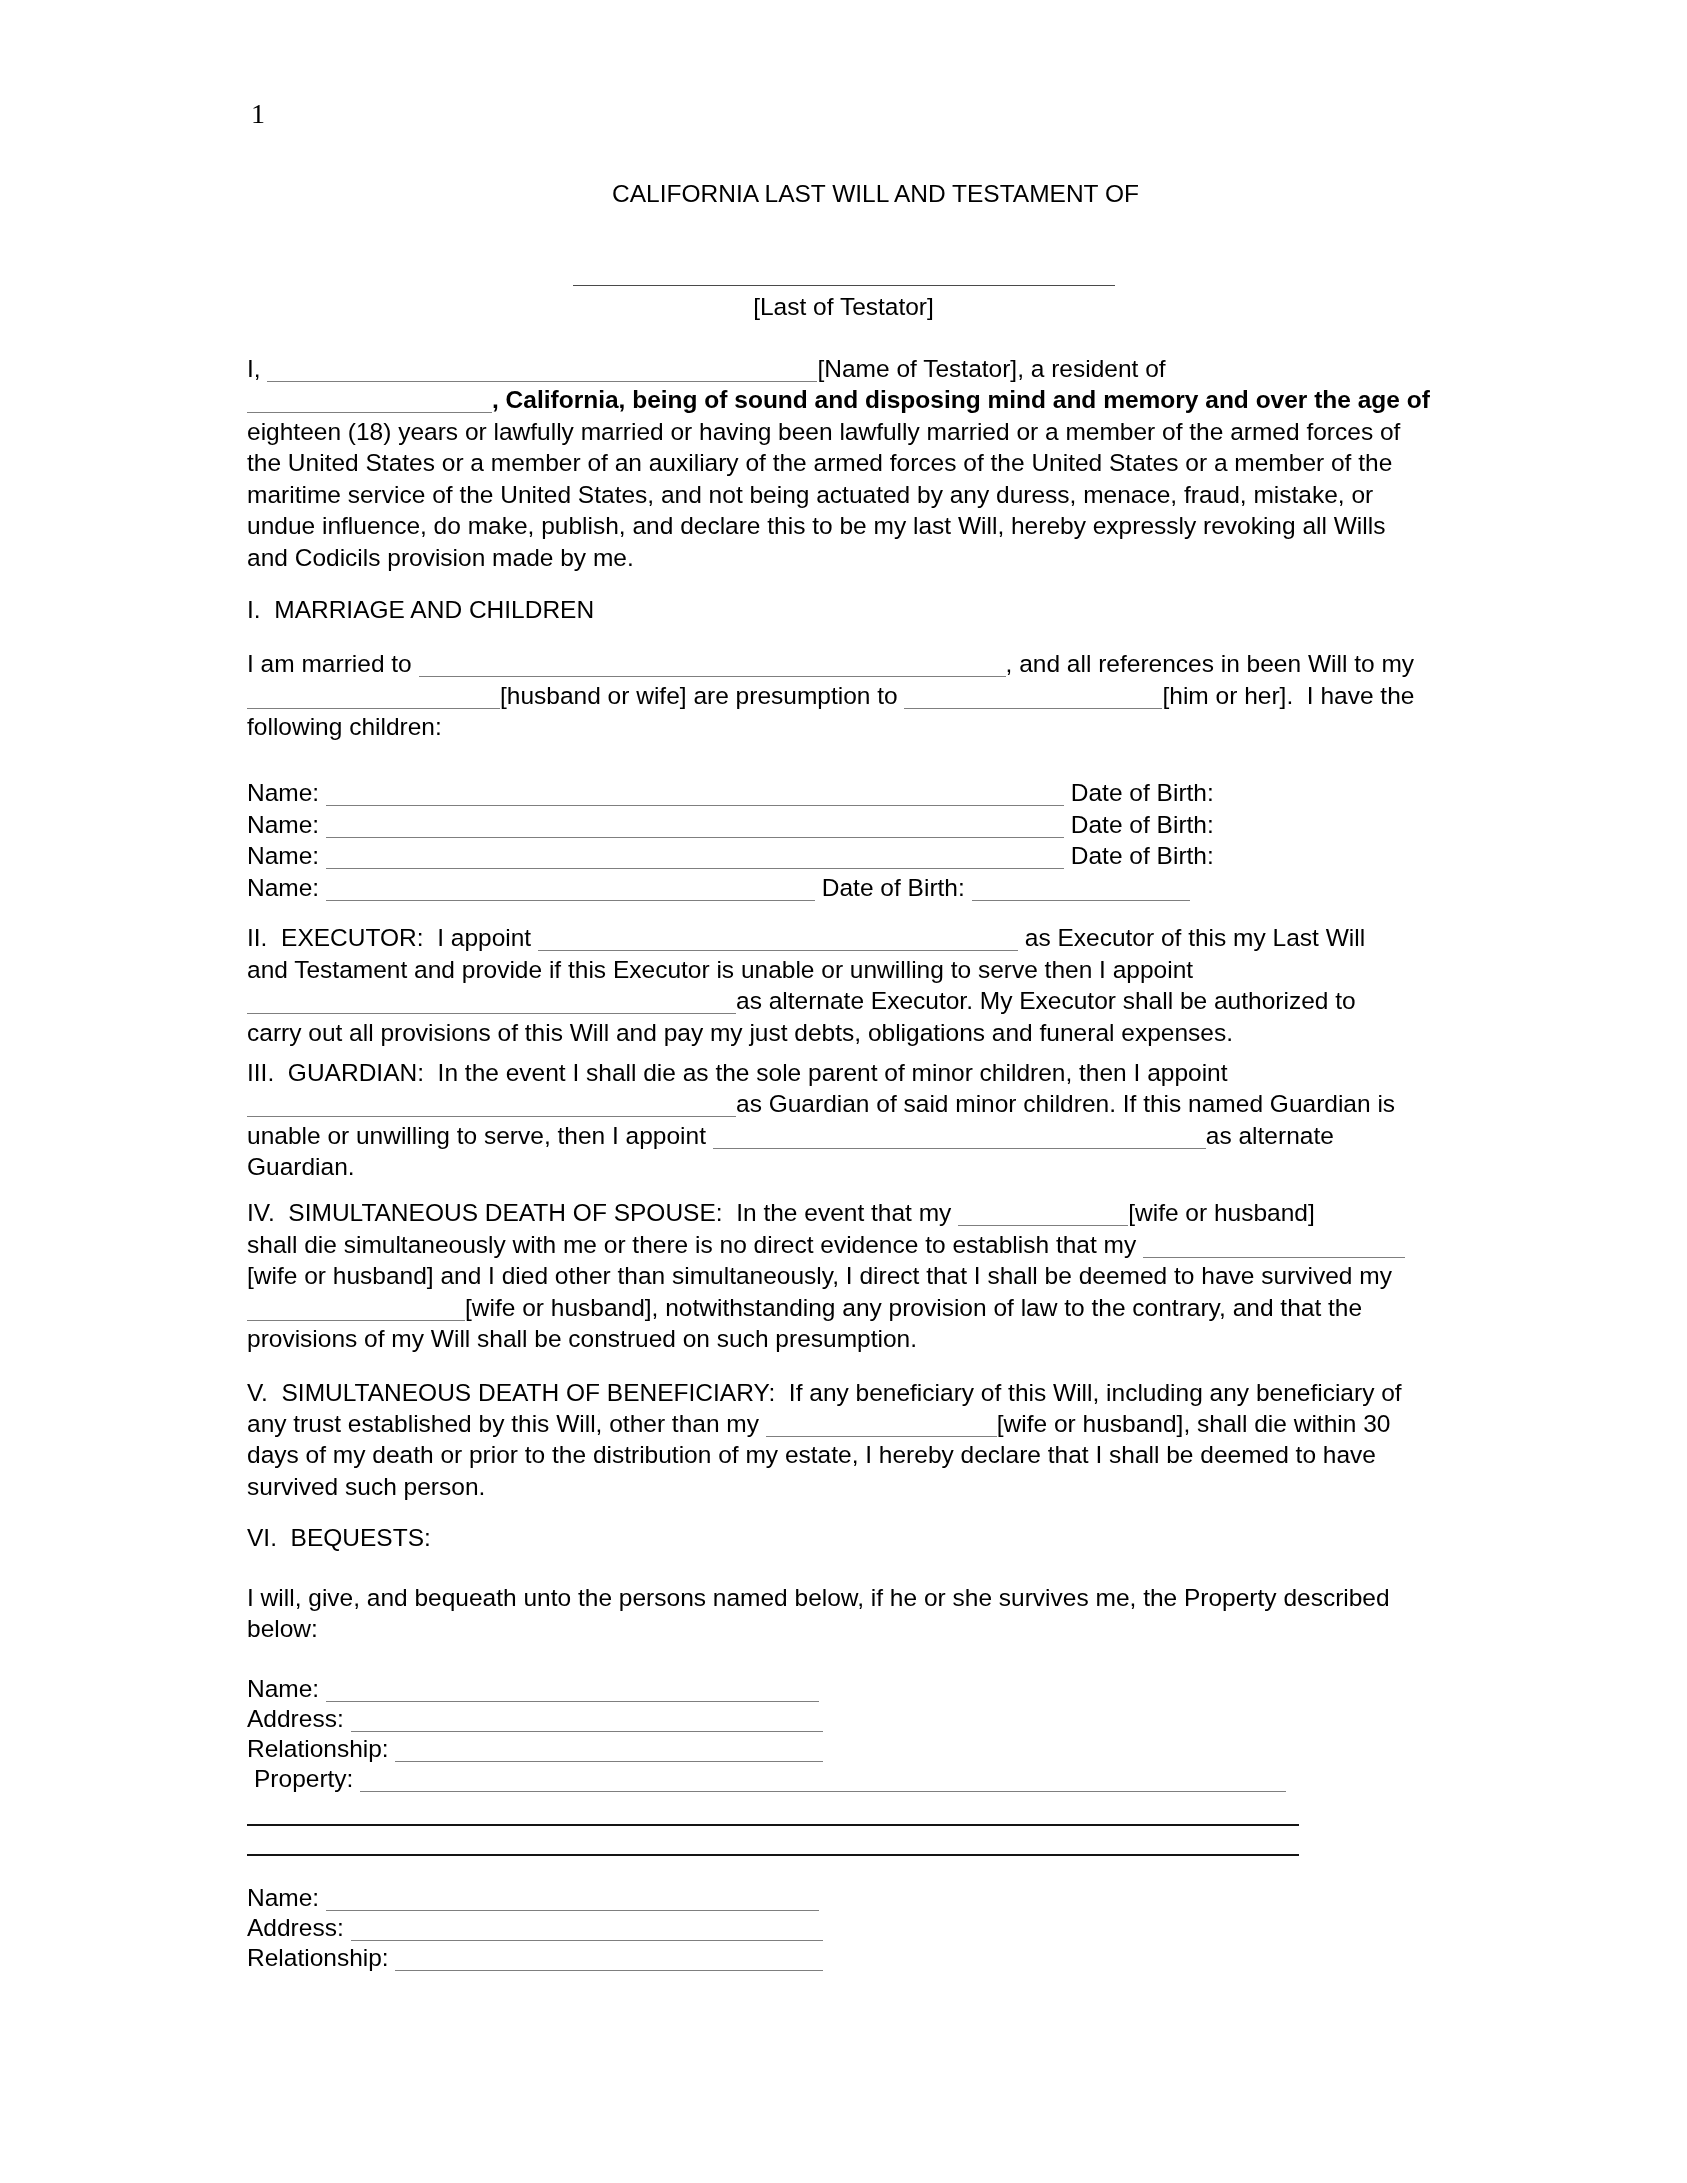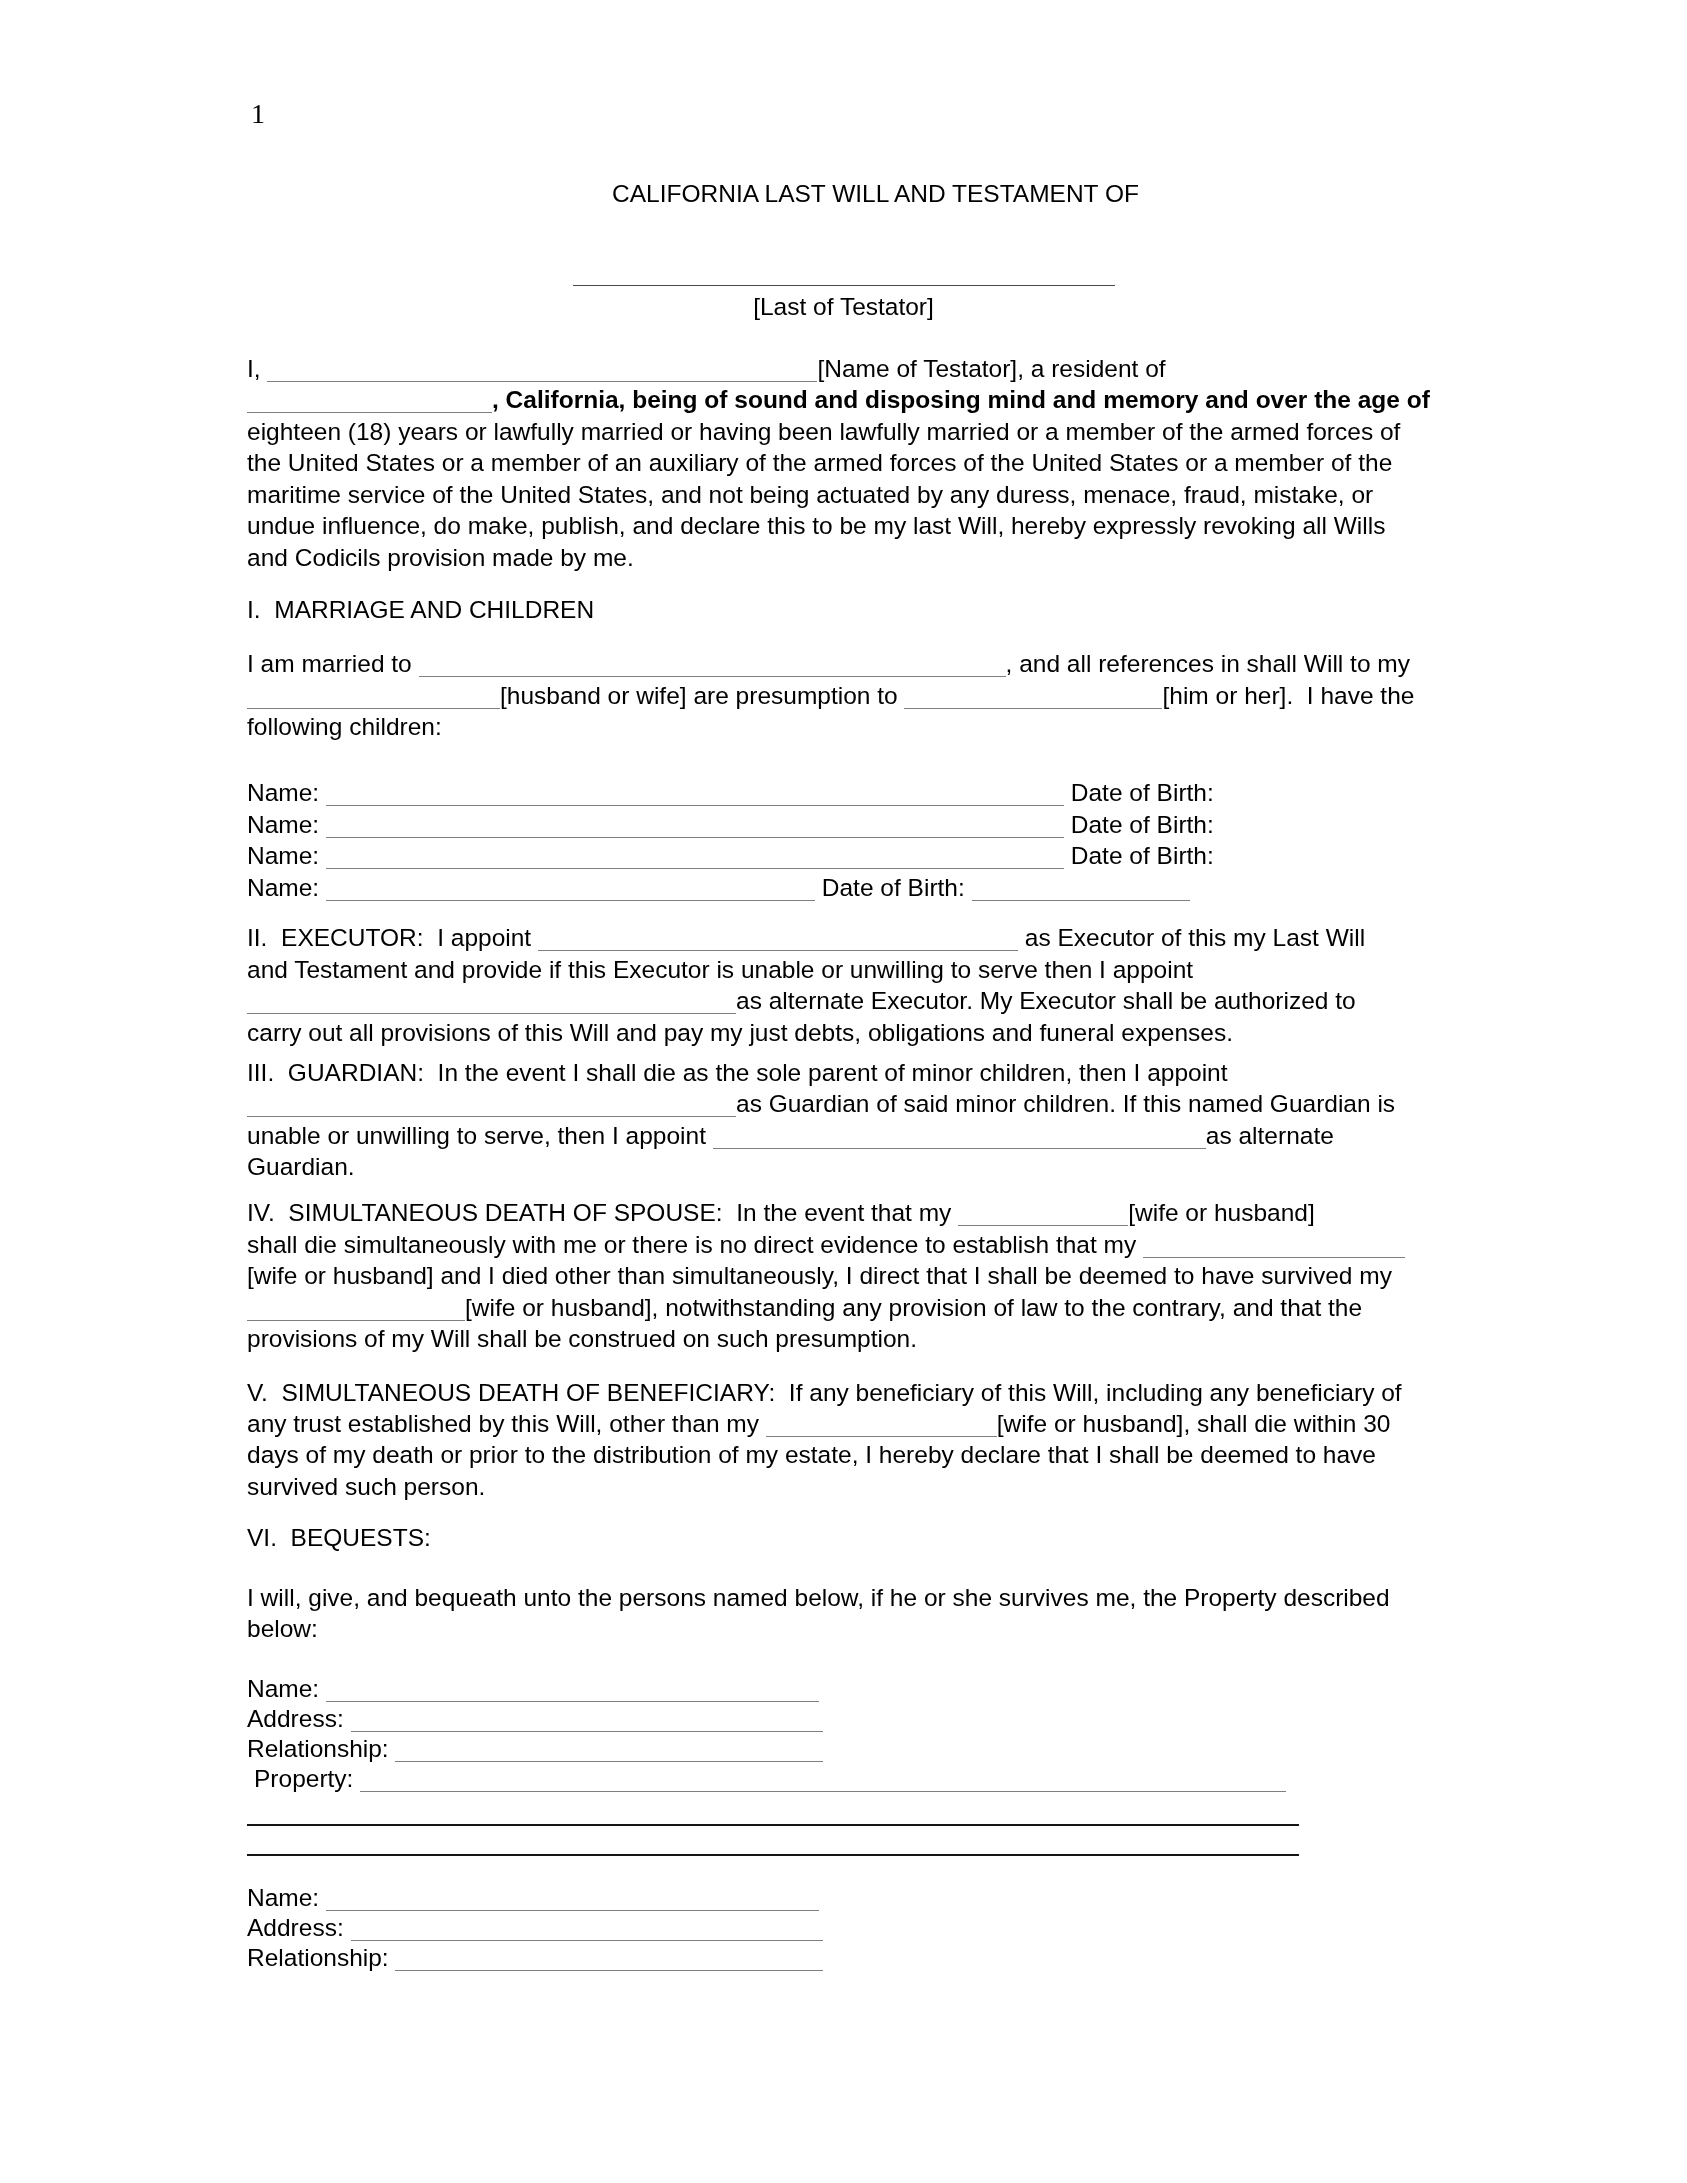--- a/index.html
+++ b/index.html
@@ -52,21 +52,21 @@
   <div class="ln" style="top:353px;"><span>I,</span> <span class="bl" style="width:550px;"></span><span>[Name of Testator], a resident of</span></div>
   <div class="ln" style="top:384px;font-weight:bold;"><span class="bl" style="width:245px;"></span><span>, California, being of sound and disposing mind and memory and over the age of</span></div>
   <div class="ln" style="top:416px;">eighteen (18) years or lawfully married or having been lawfully married or a member of the armed forces of</div>
   <div class="ln" style="top:447px;">the United States or a member of an auxiliary of the armed forces of the United States or a member of the</div>
   <div class="ln" style="top:479px;">maritime service of the United States, and not being actuated by any duress, menace, fraud, mistake, or</div>
   <div class="ln" style="top:510px;">undue influence, do make, publish, and declare this to be my last Will, hereby expressly revoking all Wills</div>
   <div class="ln" style="top:542px;">and Codicils provision made by me.</div>
 
   <div class="ln" style="top:594px;">I.&nbsp; MARRIAGE AND CHILDREN</div>
 
-  <div class="ln" style="top:648px;"><span>I am married to</span> <span class="bl" style="width:587px;"></span><span>, and all references in shall Will to my</span></div>
+  <div class="ln" style="top:648px;"><span>I am married to</span> <span class="bl" style="width:587px;"></span><span>, and all references in been Will to my</span></div>
   <div class="ln" style="top:680px;"><span class="bl" style="width:253px;"></span><span>[husband or wife] are presumption to</span> <span class="bl" style="width:258px;"></span><span>[him or her].&nbsp; I have the</span></div>
   <div class="ln" style="top:711px;">following children:</div>
 
   <div class="ln" style="top:777px;"><span>Name:</span> <span class="bl" style="width:738px;"></span> <span>Date of Birth:</span></div>
   <div class="ln" style="top:809px;"><span>Name:</span> <span class="bl" style="width:738px;"></span> <span>Date of Birth:</span></div>
   <div class="ln" style="top:840px;"><span>Name:</span> <span class="bl" style="width:738px;"></span> <span>Date of Birth:</span></div>
   <div class="ln" style="top:872px;"><span>Name:</span> <span class="bl" style="width:489px;"></span> <span>Date of Birth:</span> <span class="bl" style="width:218px;"></span></div>
 
   <div class="ln" style="top:922px;"><span>II.&nbsp; EXECUTOR:&nbsp; I appoint</span> <span class="bl" style="width:480px;"></span> <span>as Executor of this my Last Will</span></div>
   <div class="ln" style="top:954px;">and Testament and provide if this Executor is unable or unwilling to serve then I appoint</div>

